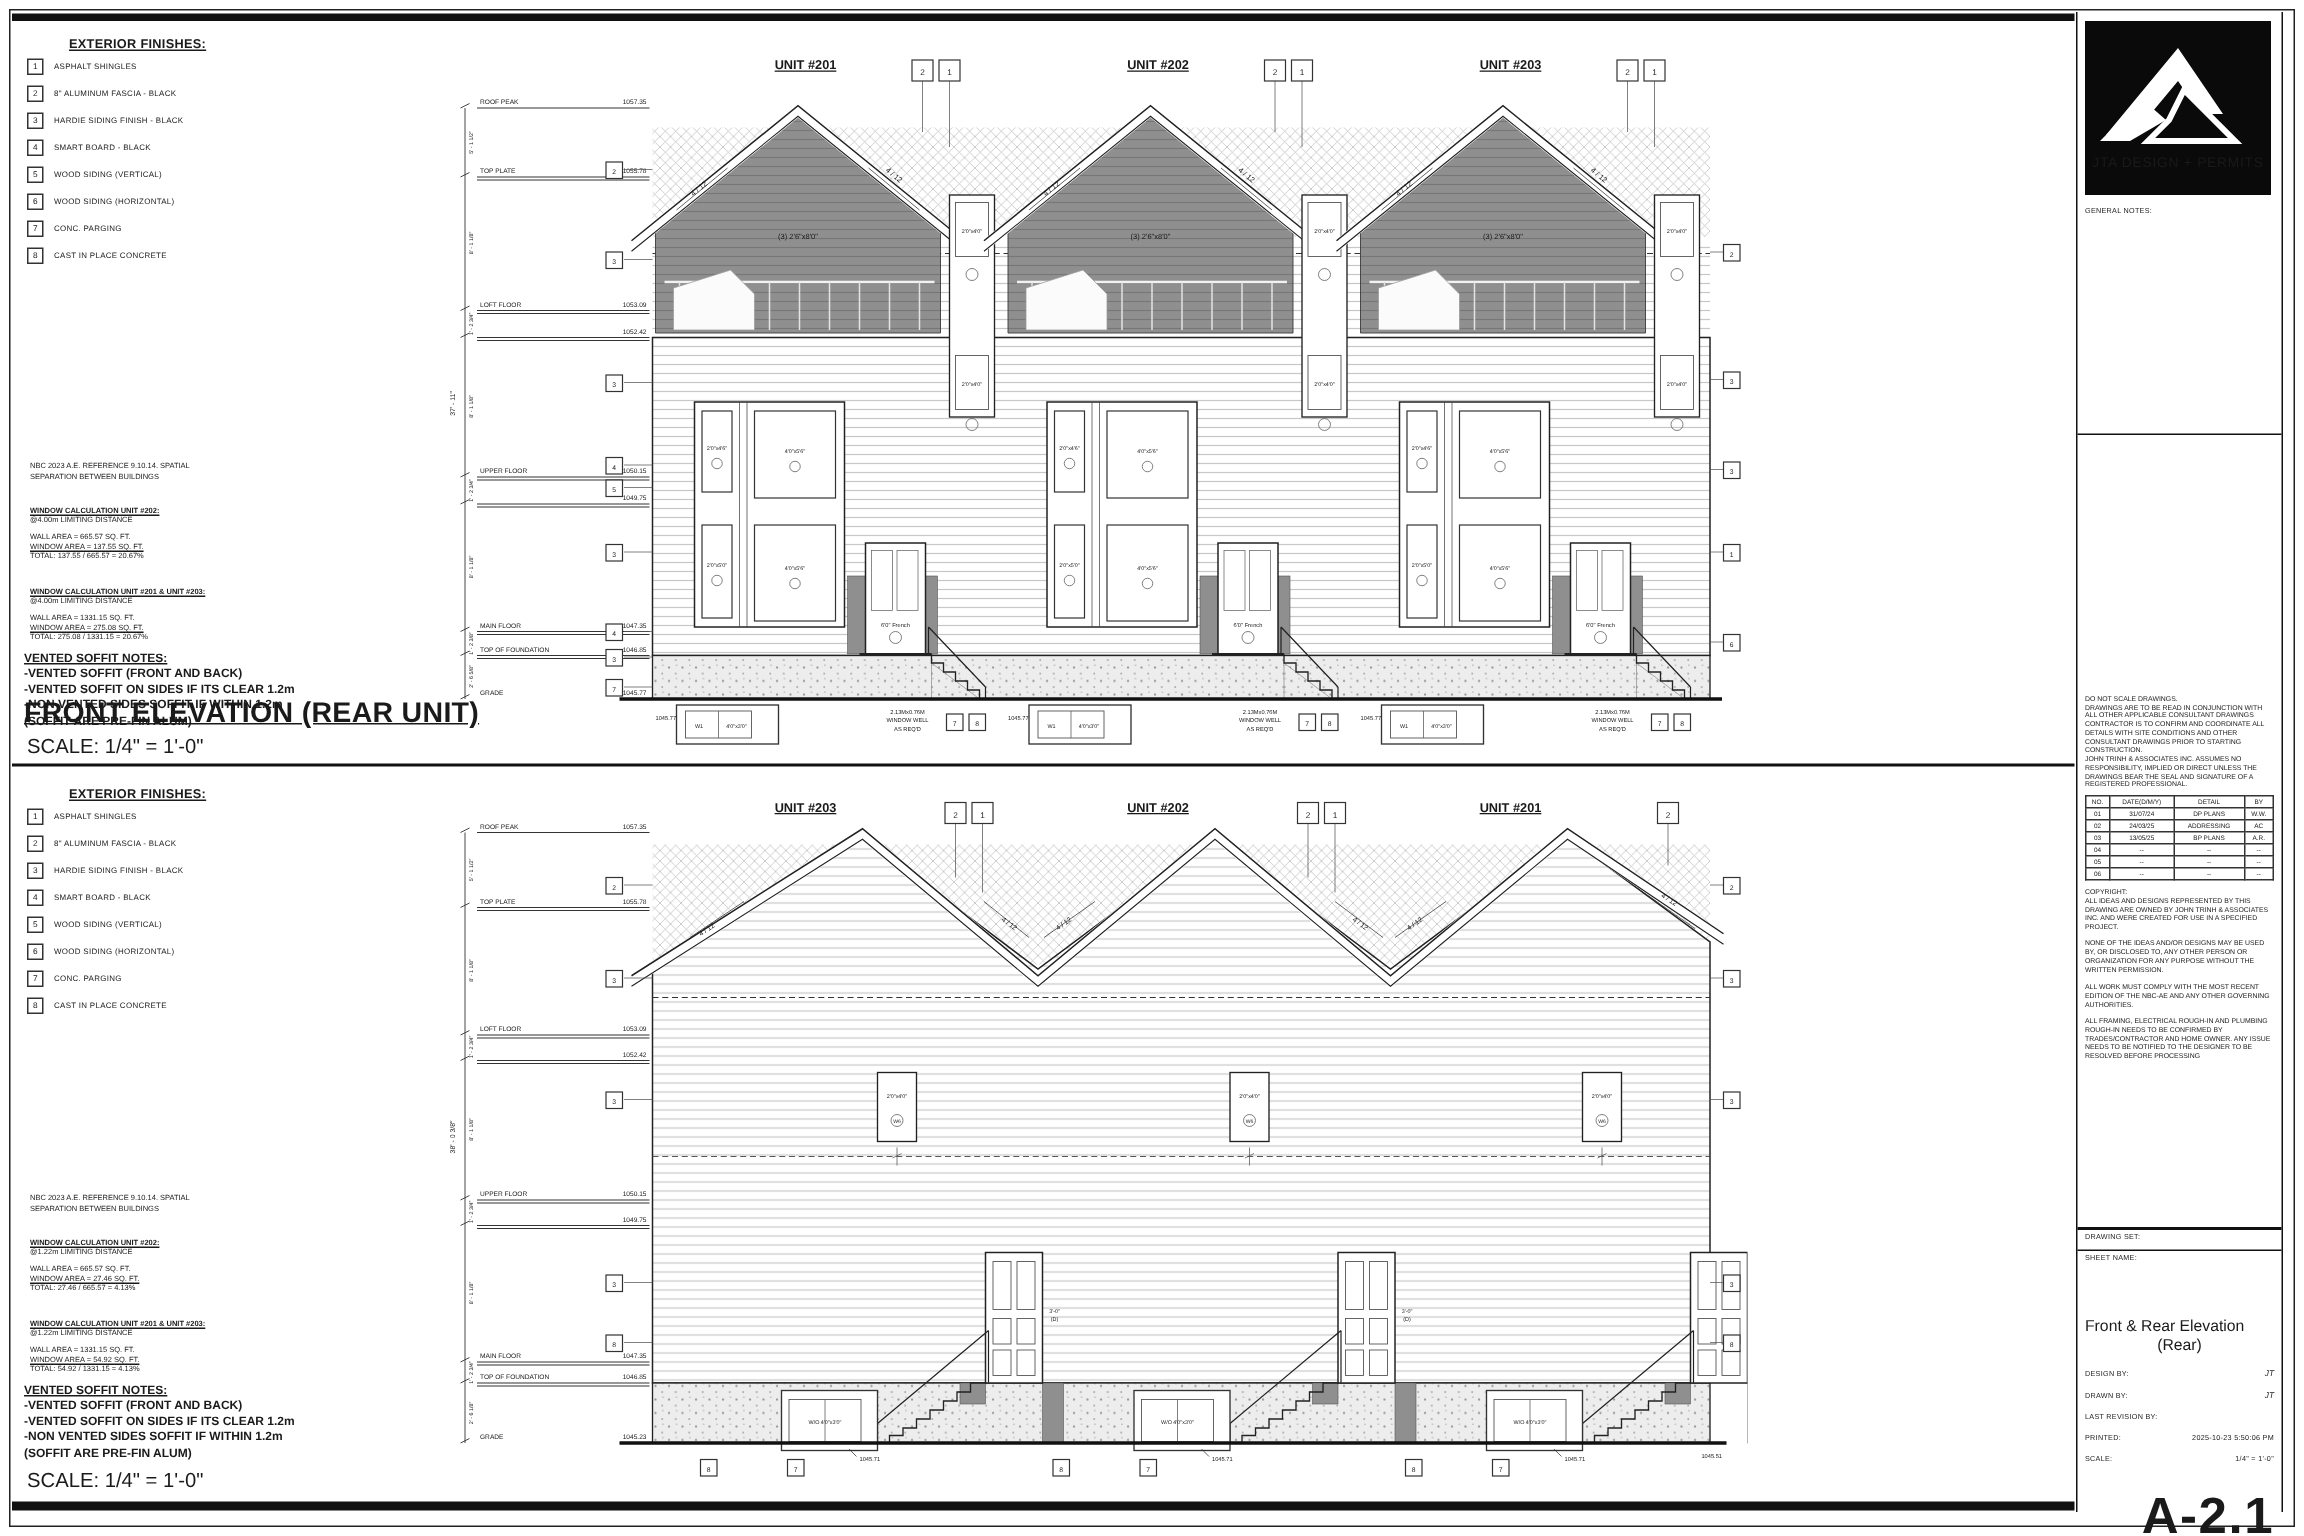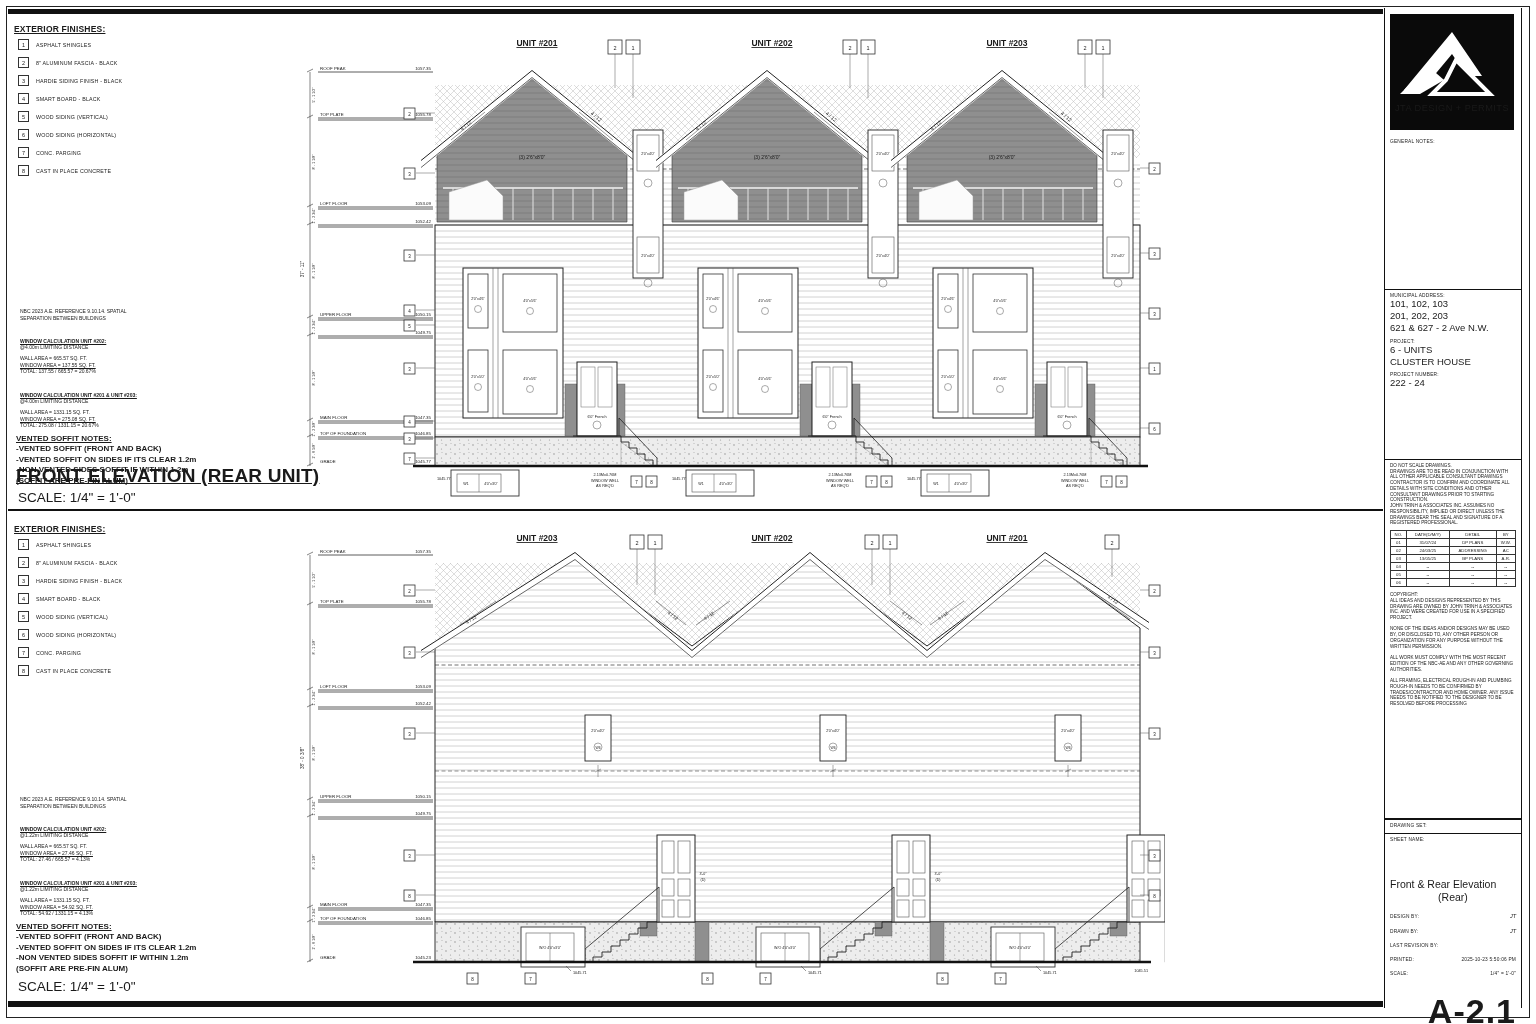--- a/index.html
+++ b/index.html
@@ -1,21 +1,21 @@
 <!DOCTYPE html>
 <html><head>
 <meta charset="utf-8">
 <style>
   html,body{margin:0;padding:0;background:#e8e8e8;}
   #sheet{position:relative;width:1536px;height:1024px;background:#ffffff;font-family:"Liberation Sans",sans-serif;color:#1a1a1a;overflow:hidden;}
   .frame{position:absolute;left:6px;top:6px;right:6px;bottom:6px;border:1px solid #222;}
   .bar{position:absolute;background:#111;}
   
   .notes{position:absolute;left:14px;width:286px;}
-  .legend-title{font-weight:bold;font-size:8.5px;text-decoration:underline;letter-spacing:.2px;margin-bottom:5px;}
+  .legend-title{font-weight:bold;font-size:8.5px;text-decoration:underline;letter-spacing:.2px;margin-bottom:5px;margin-left:32px;}
   .legend-row{display:flex;align-items:center;margin:0 0 7px 4px;}
   .keybox{width:9px;height:9px;border:0.8px solid #333;font-size:5.5px;display:flex;align-items:center;justify-content:center;flex:0 0 auto;}
   .legend-label{font-size:5.3px;margin-left:7px;letter-spacing:.2px;}
   .tiny{font-size:5px;line-height:1.35;}
   .tinyu{font-size:5px;font-weight:bold;text-decoration:underline;}
   .calc{margin-top:8px;}
   .soffit{font-size:8px;font-weight:bold;line-height:1.3;}
   .soffit .st{text-decoration:underline;}
   .elev-title{font-size:19px;font-weight:bold;text-decoration:underline;letter-spacing:.2px;white-space:nowrap;}
   .elev-scale{font-size:13.5px;margin-top:2px;}
@@ -563,31 +563,20 @@
         <g>
           <polygon points="62,18 92,62 77,62 62,40 32,76 14,76" fill="#fff"></polygon>
           <polygon points="10,80 38,52 54,66 30,80" fill="#fff"></polygon>
           <polygon points="66,46 100,80 42,80 56,66" fill="#0a0a0a" stroke="#fff" stroke-width="4"></polygon>
         </g>
         <text x="62" y="97" fill="#fff" font-size="9.2" text-anchor="middle" letter-spacing="0.5">JTA DESIGN + PERMITS</text>
       </svg>
     </div>
     <div class="tb-sec" style="top:128px;height:154px;border-bottom:1.5px solid #111;">
       <div class="tb-label">GENERAL NOTES:</div>
-    </div>
-    <div class="tb-sec" style="top:282px;height:170px;border-bottom:1.5px solid #111;">
-      <div class="tb-label">MUNICIPAL ADDRESS:</div>
-      <div class="tb-big">101, 102, 103</div>
-      <div class="tb-big">201, 202, 203</div>
-      <div class="tb-big">621 &amp; 627 - 2 Ave N.W.</div>
-      <div class="tb-label" style="margin-top:5px;">PROJECT:</div>
-      <div class="tb-big">6 - UNITS</div>
-      <div class="tb-big">CLUSTER HOUSE</div>
-      <div class="tb-label" style="margin-top:5px;">PROJECT NUMBER:</div>
-      <div class="tb-big">222 - 24</div>
     </div>
     <div class="tb-sec" style="top:452px;height:360px;border-bottom:2px solid #111;">
       <div class="tb-para">DO NOT SCALE DRAWINGS.
 DRAWINGS ARE TO BE READ IN CONJUNCTION WITH ALL OTHER APPLICABLE CONSULTANT DRAWINGS CONTRACTOR IS TO CONFIRM AND COORDINATE ALL DETAILS WITH SITE CONDITIONS AND OTHER CONSULTANT DRAWINGS PRIOR TO STARTING CONSTRUCTION.
 JOHN TRINH &amp; ASSOCIATES INC. ASSUMES NO RESPONSIBILITY, IMPLIED OR DIRECT UNLESS THE DRAWINGS BEAR THE SEAL AND SIGNATURE OF A REGISTERED PROFESSIONAL.</div>
       <table class="revtable">
         <tbody>
             <tr>
           <th>NO.</th>
           <th>DATE(D/M/Y)</th>

